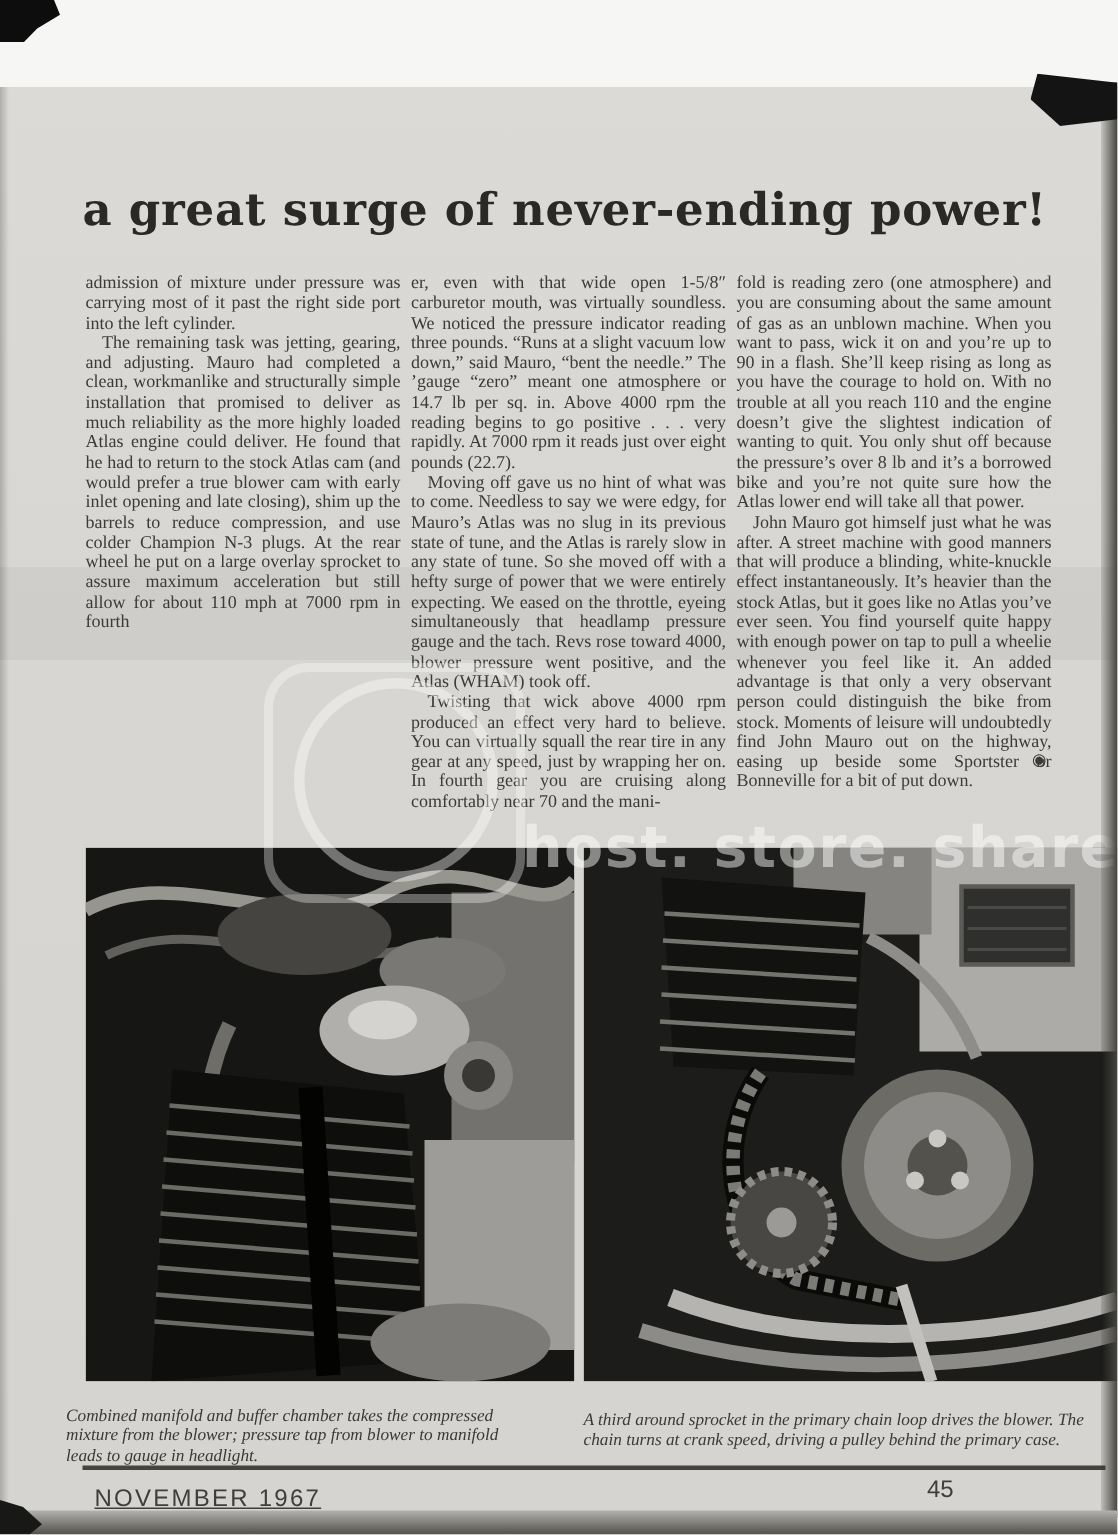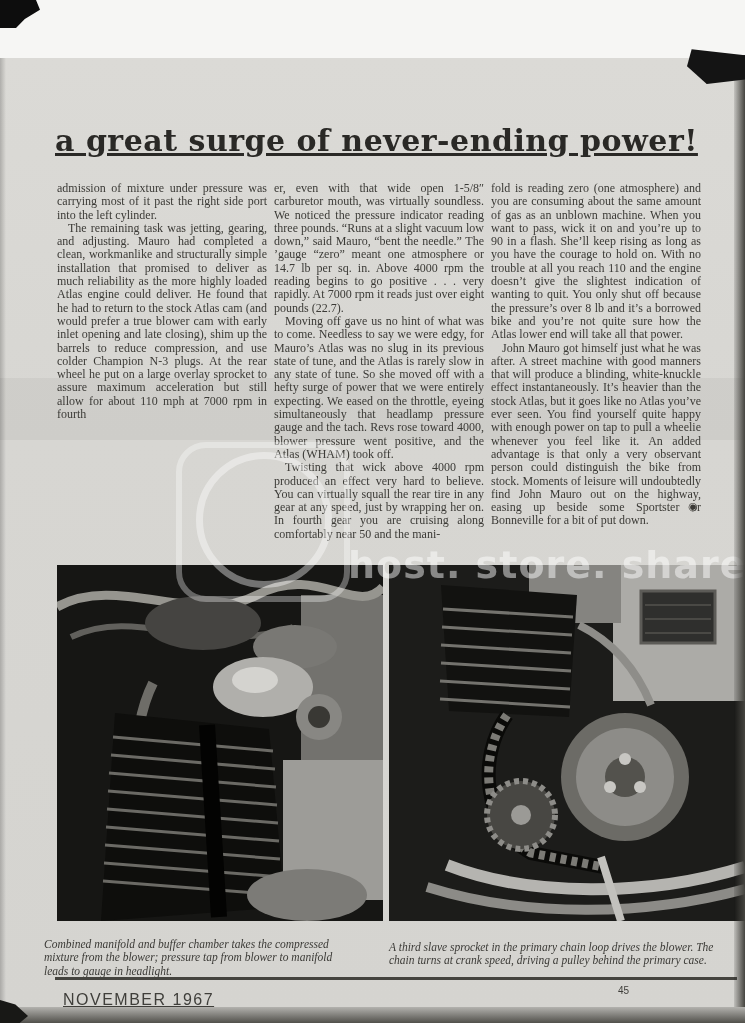--- a/index.html
+++ b/index.html
@@ -38,21 +38,20 @@
   }
   .blob-bl{
     position:absolute;left:0;top:1000px;width:28px;height:23px;background:#181816;
     clip-path:polygon(0 0,55% 20%,100% 70%,70% 100%,0 100%);
   }
   .headline{
     position:absolute;left:55px;top:103px;width:660px;
     font-family:"DejaVu Serif", serif;font-weight:bold;
     font-size:30px;letter-spacing:0.5px;color:#2a2926;
     white-space:nowrap;
-    text-decoration:underline;
   }
   .columns{
     position:absolute;left:57px;top:182px;width:644px;
     display:flex;gap:7px;
   }
   .col{
     width:210px;font-size:12px;line-height:13.3px;text-align:justify;
     color:#3b3a36;
   }
   .col p{margin:0;}
@@ -72,21 +71,21 @@
   .footer-rule{
     position:absolute;left:55px;top:977px;width:682px;height:3px;background:#45443f;
   }
   .footer-issue{
     position:absolute;left:63px;top:991px;
     font-family:"Liberation Sans", sans-serif;font-size:16px;
     letter-spacing:1.5px;color:#3f3e3a;text-decoration:underline;
   }
   .footer-page{
     position:absolute;left:618px;top:985px;
-    font-family:"Liberation Sans", sans-serif;font-size:10px;color:#3f3e3a;
+    font-family:"Liberation Sans", sans-serif;font-size:16px;color:#3f3e3a;
   }
   .watermark{position:absolute;left:0;top:0;width:745px;height:1023px;pointer-events:none;}
   .wm-box{
     position:absolute;left:176px;top:442px;width:162px;height:148px;
     border:6px solid rgba(255,255,255,0.34);border-radius:30px;
   }
   .wm-lens{
     position:absolute;left:196px;top:452px;width:122px;height:122px;
     border:7px solid rgba(255,255,255,0.40);border-radius:50%;
   }
@@ -106,21 +105,21 @@
 <h1 class="headline">a great surge of never-ending power!</h1>
 
 <div class="columns">
   <div class="col">
     <p>admission of mixture under pressure was carrying most of it past the right side port into the left cylinder.</p>
     <p class="indent">The remaining task was jetting, gearing, and adjusting. Mauro had completed a clean, workmanlike and structurally simple installation that promised to deliver as much reliability as the more highly loaded Atlas engine could deliver. He found that he had to return to the stock Atlas cam (and would prefer a true blower cam with early inlet opening and late closing), shim up the barrels to reduce compression, and use colder Champion N-3 plugs. At the rear wheel he put on a large overlay sprocket to assure maximum acceleration but still allow for about 110 mph at 7000 rpm in fourth</p>
   </div>
   <div class="col">
     <p>er, even with that wide open 1-5/8″ carburetor mouth, was virtually soundless. We noticed the pressure indicator reading three pounds. “Runs at a slight vacuum low down,” said Mauro, “bent the needle.” The ’gauge “zero” meant one atmosphere or 14.7 lb per sq. in. Above 4000 rpm the reading begins to go positive . . . very rapidly. At 7000 rpm it reads just over eight pounds (22.7).</p>
     <p class="indent">Moving off gave us no hint of what was to come. Needless to say we were edgy, for Mauro’s Atlas was no slug in its previous state of tune, and the Atlas is rarely slow in any state of tune. So she moved off with a hefty surge of power that we were entirely expecting. We eased on the throttle, eyeing simultaneously that headlamp pressure gauge and the tach. Revs rose toward 4000, blower pressure went positive, and the Atlas (WHAM) took off.</p>
-    <p class="indent">Twisting that wick above 4000 rpm produced an effect very hard to believe. You can virtually squall the rear tire in any gear at any speed, just by wrapping her on. In fourth gear you are cruising along comfortably near 50 and the mani-</p>
+    <p class="indent">Twisting that wick above 4000 rpm produced an effect very hard to believe. You can virtually squall the rear tire in any gear at any speed, just by wrapping her on. In fourth gear you are cruising along comfortably near 70 and the mani-</p>
   </div>
   <div class="col">
     <p>fold is reading zero (one atmosphere) and you are consuming about the same amount of gas as an unblown machine. When you want to pass, wick it on and you’re up to 90 in a flash. She’ll keep rising as long as you have the courage to hold on. With no trouble at all you reach 110 and the engine doesn’t give the slightest indication of wanting to quit. You only shut off because the pressure’s over 8 lb and it’s a borrowed bike and you’re not quite sure how the Atlas lower end will take all that power.</p>
     <p class="indent">John Mauro got himself just what he was after. A street machine with good manners that will produce a blinding, white-knuckle effect instantaneously. It’s heavier than the stock Atlas, but it goes like no Atlas you’ve ever seen. You find yourself quite happy with enough power on tap to pull a wheelie whenever you feel like it. An added advantage is that only a very observant person could distinguish the bike from stock. Moments of leisure will undoubtedly find John Mauro out on the highway, easing up beside some Sportster or Bonneville for a bit of put down.</p>
   </div>
 </div>
 <span class="end-mark">◉</span>
 
 <div class="photo photo-left">
   <svg width="326" height="356" viewBox="0 0 326 356">
@@ -180,21 +179,21 @@
     <path d="M118,150 C88,192 94,262 142,288 L214,302" stroke="#7b7a75" stroke-width="9" stroke-dasharray="6 5" fill="none"></path>
     <circle cx="132" cy="250" r="34" fill="#484743" stroke="#8d8c88" stroke-width="6" stroke-dasharray="5 4"></circle>
     <circle cx="132" cy="250" r="10" fill="#9b9a96"></circle>
     <path d="M58,300 C140,332 260,332 356,302" stroke="#b5b4b0" stroke-width="12" fill="none"></path>
     <path d="M38,322 C140,354 260,350 356,324" stroke="#8c8b87" stroke-width="10" fill="none"></path>
     <path d="M212,292 L232,356" stroke="#c2c1bd" stroke-width="8"></path>
   </svg>
 </div>
 
 <p class="caption caption-1">Combined manifold and buffer chamber takes the compressed mixture from the blower; pressure tap from blower to manifold leads to gauge in headlight.</p>
-<p class="caption caption-2">A third slave sprocket in the primary chain loop drives the blower. The chain turns at crank speed, driving a pulley behind the primary case.</p>
+<p class="caption caption-2">A third around sprocket in the primary chain loop drives the blower. The chain turns at crank speed, driving a pulley behind the primary case.</p>
 
 <div class="footer-rule"></div>
 <div class="footer-issue">NOVEMBER 1967</div>
 <div class="footer-page">45</div>
 
 <div class="watermark">
   <div class="wm-box"></div>
   <div class="wm-lens"></div>
   <div class="wm-tagline">host. store. share.</div>
 </div>

